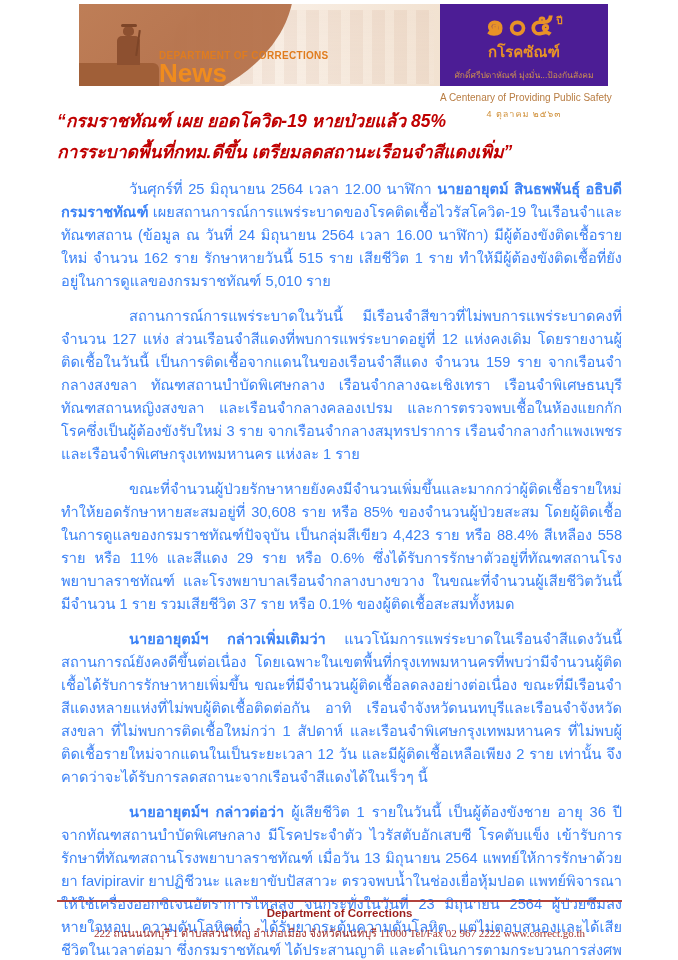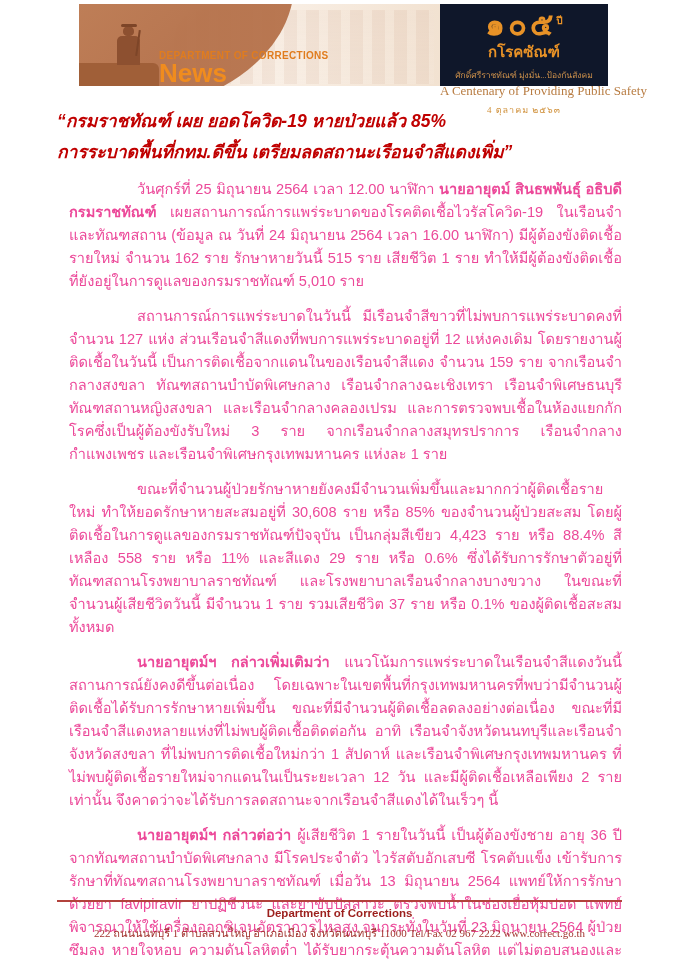--- a/index.html
+++ b/index.html
@@ -27,39 +27,39 @@
   .tower-rail { position:absolute; left:0; bottom:0; width:80px; height:23px; background:#a05f38; border-radius:0 6px 0 0; }
   .guard-body { position:absolute; left:38px; bottom:21px; width:23px; height:29px; background:#8d5030; border-radius:5px 5px 0 0; }
   .guard-head { position:absolute; left:44px; bottom:50px; width:11px; height:10px; background:#8d5030; border-radius:50% 50% 40% 40%; }
   .guard-cap  { position:absolute; left:42px; bottom:59px; width:16px; height:3px; background:#7d4528; border-radius:2px; }
   .guard-rifle{ position:absolute; left:58px; bottom:30px; width:2px; height:26px; background:#7d4528; transform:rotate(8deg); }
   .banner-text { position:absolute; left:80px; top:46px; width:160px; }
   .dept-line { font-size:10px; font-weight:bold; color:#e07c1e; letter-spacing:.3px; text-align:center; white-space:nowrap; }
   .news-line { font-size:26px; font-weight:bold; color:#f08c1e; text-align:left; line-height:1; margin-top:-1px; padding-right:6px; }
 
   .banner-logo {
-    width:168px; flex:0 0 168px; background:#0f172a; text-align:center;
-    padding-top:5px; box-sizing:border-box;font-family:Liberation Serif, serif;
+    width:168px; flex:0 0 168px; background:#4c1d95; text-align:center;
+    padding-top:5px; box-sizing:border-box;
   }
   .logo-number { font-size:31px; font-weight:bold; line-height:1.05; color:#e89227; letter-spacing:3px; }
   .logo-number sup { font-size:10px; letter-spacing:0; }
   .logo-name { font-size:15px; font-weight:bold; color:#e89227; margin-top:-2px; }
   .logo-motto { font-size:8.5px; color:#d4954c; margin-top:4px; white-space:nowrap; }
-  .logo-motto-en { font-size:13px; color:#b87c42; margin-top:1px; white-space:nowrap; }
+  .logo-motto-en { font-size:10px; color:#b87c42; margin-top:10px; white-space:nowrap; }
   .logo-date { font-size:9px; color:#cf8e36; margin-top:4px; letter-spacing:1px; }
 
   
   .content { position:absolute; left:57px; top:100px; width:565px; }
   .title {
     color:#c00000; font-weight:bold; font-style:italic; font-size:17.5px;
     line-height:31px; margin:6px 0 10px 0;
   }
   .para {
-    font-size:14.6px; line-height:23px; color:#ec4899;
-    text-align:justify; text-indent:68px; margin:0 0 12px 12px;
+    font-size:14.6px; line-height:23px; color:#3b82f6;
+    text-align:justify; text-indent:68px; margin:0 0 12px 4px;
   }
   .para .bold { font-weight:bold; }
 
   
   .footer {
     position:absolute; left:57px; width:565px; bottom:18px;
     border-top:2px solid #b2423c; padding-top:5px; text-align:center;
   }
   .footer-org { font-size:11.5px; font-weight:bold; color:#9c1f1c; }
   .footer-address { font-size:11px; color:#a33430; margin-top:5px;font-family:Liberation Serif, serif; }
@@ -79,21 +79,21 @@
       <div class="guard-cap"></div>
       <div class="guard-rifle"></div>
       <div class="banner-text">
         <div class="dept-line">DEPARTMENT OF CORRECTIONS</div>
         <div class="news-line">News</div>
       </div>
     </div>
     <div class="banner-logo">
       <div class="logo-number"><span>๑๐๕</span><sup>ปี</sup></div>
       <div class="logo-name">กโรคซัณฑ์</div>
-      <div class="logo-motto">ศักดิ์ศรีราชทัณฑ์ มุ่งมั่น...ป้องกันสังคม</div>
+      <div class="logo-motto">ศักดิ์ศรีปดาหัณฑ์ มุ่งมั่น...ป้องกันสังคม</div>
       <div class="logo-motto-en">A Centenary of Providing Public Safety</div>
       <div class="logo-date">4 ตุลาคม ๒๕๖๓</div>
     </div>
   </div>
 
   <div class="content">
     <div class="title">
       <span>“กรมราชทัณฑ์ เผย ยอดโควิด-19 หายป่วยแล้ว 85%</span><br>
       <span>การระบาดพื้นที่กทม.ดีขึ้น เตรียมลดสถานะเรือนจำสีแดงเพิ่ม”</span>
     </div>

